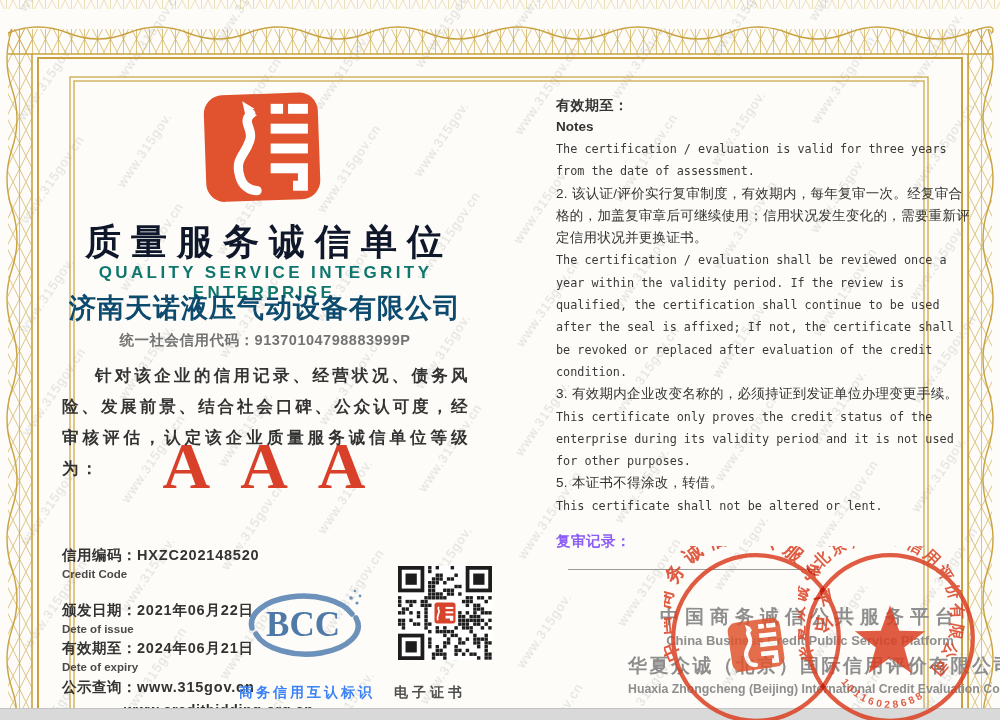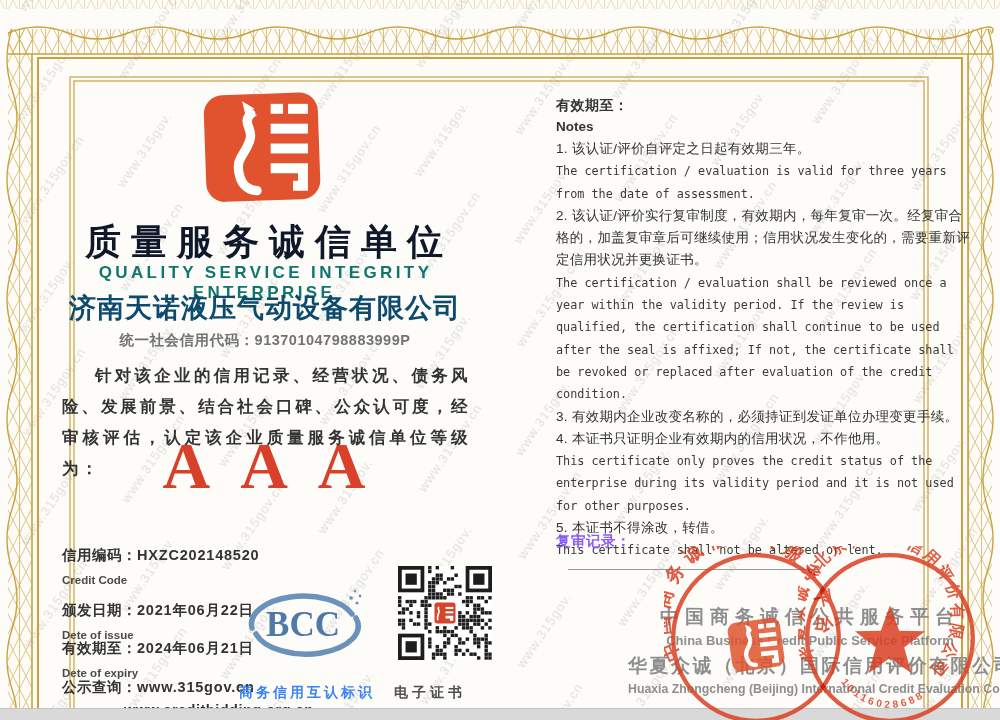--- a/index.html
+++ b/index.html
@@ -26,21 +26,21 @@
   .ucc{left:40px;top:331px;width:450px;text-align:center;font-size:14.5px;font-weight:bold;
        color:#737373;letter-spacing:.5px;}
   .para{left:62px;top:360px;width:408px;font-size:16.5px;font-weight:600;color:#333;
         line-height:31px;letter-spacing:2.5px;text-indent:2em;text-align:justify;}
   .grade{left:58px;top:428px;width:412px;text-align:center;font-family:"Liberation Serif",serif;
          font-size:66px;font-weight:bold;color:#d8402a;letter-spacing:30px;text-indent:30px;}
 
   .frow{left:62px;color:#333;}
   .frow .lv{font-size:14.5px;font-weight:bold;letter-spacing:.5px;}
   .frow .lv .val{letter-spacing:.8px;margin-top:43px;}
-  .frow .sub{font-size:11.5px;font-weight:bold;color:#4a4a4a;margin-top:9px;}
+  .frow .sub{font-size:11.5px;font-weight:bold;color:#4a4a4a;margin-top:3px;}
   .f1{top:546px;} .f2{top:601px;} .f3{top:639px;} .f4{top:678px;}
   .f4 .lv2{font-size:14.5px;font-weight:bold;margin-top:5px;padding-left:62px;letter-spacing:.5px;}
 
   .bcc{left:238px;top:582px;width:130px;height:86px;}
   .bcc-caption{left:232px;top:684px;width:150px;text-align:center;font-size:14px;font-weight:bold;
                color:#3b82f6;letter-spacing:3px;}
   .qr{left:398px;top:566px;width:94px;height:94px;}
   .qr-caption{left:394px;top:684px;width:102px;font-size:14px;font-weight:bold;
               color:#4f4f4f;letter-spacing:4px;}
 
@@ -364,32 +364,30 @@
         <rect x="43" y="41" width="7" height="1.8" fill="#fff"></rect>
         <path d="M43,45 h7 v4.5 h-3 v-2 h-4 z" fill="#fff"></path>
       </g>
     </svg>
     <div class="abs qr-caption">电子证书</div>
 
     <div class="abs notes">
       <div class="h-zh">有效期至：</div>
       <div class="h-en">Notes</div>
       <div>
-        <div class="zh">1. 该认证/评价自评定之日起有效期三年。</div>
         <div class="en">The certification / evaluation is valid for three years from the date of assessment.</div>
       </div>
       <div>
         <div class="zh">2. 该认证/评价实行复审制度，有效期内，每年复审一次。经复审合格的，加盖复审章后可继续使用；信用状况发生变化的，需要重新评定信用状况并更换证书。</div>
         <div class="en">The certification / evaluation shall be reviewed once a year within the validity period. If the review is qualified, the certification shall continue to be used after the seal is affixed; If not, the certificate shall be revoked or replaced after evaluation of the credit condition.</div>
       </div>
       <div>
         <div class="zh">3. 有效期内企业改变名称的，必须持证到发证单位办理变更手续。</div>
       </div>
       <div>
-        <div class="zh">4. 本证书只证明企业有效期内的信用状况，不作他用。</div>
         <div class="en">This certificate only proves the credit status of the enterprise during its validity period and it is not used for other purposes.</div>
       </div>
       <div>
         <div class="zh">5. 本证书不得涂改，转借。</div>
         <div class="en">This certificate shall not be altered or lent.</div>
       </div>
     </div>
 
     <div class="abs review">
       <div class="zh">复审记录：</div>

